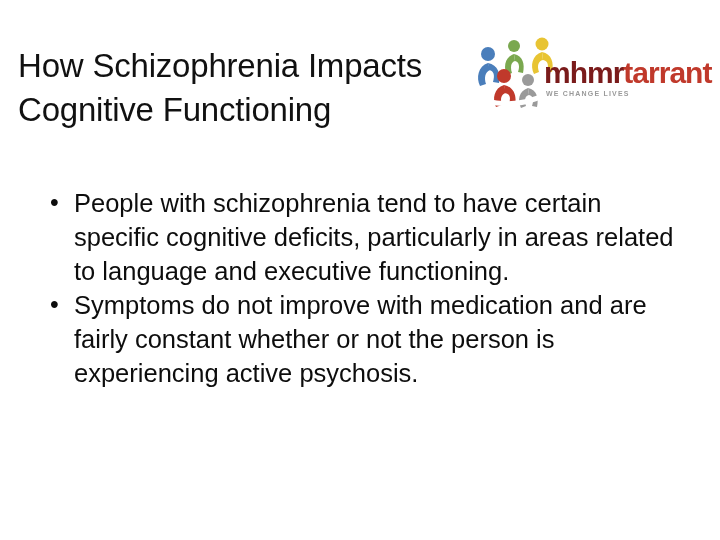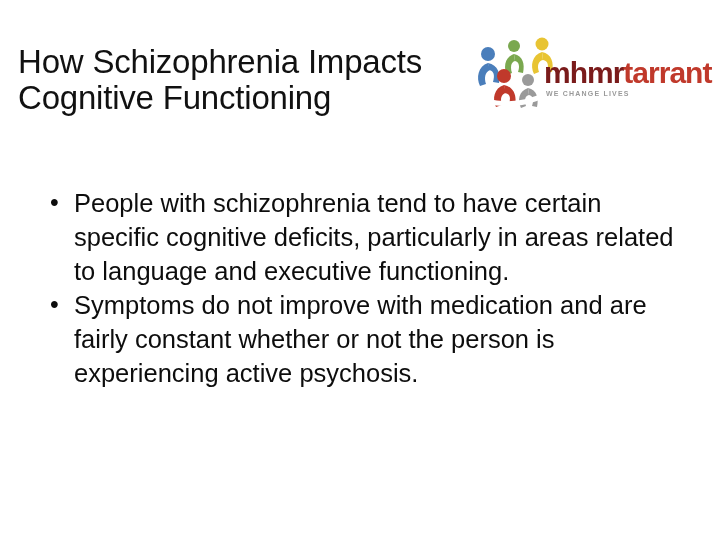--- a/index.html
+++ b/index.html
@@ -19,21 +19,21 @@
     width: 720px;
     height: 540px;
     box-sizing: border-box;
   }
   .title {
     position: absolute;
     left: 18px;
     top: 44px;
     width: 470px;
     font-size: 33px;
-    line-height: 36px;
+    line-height: 44px;
     font-weight: normal;
     color: #111111;
     letter-spacing: -0.2px;
   }
   .logo {
     position: absolute;
     right: 34px;
     top: 36px;
     width: 218px;
     height: 80px;

